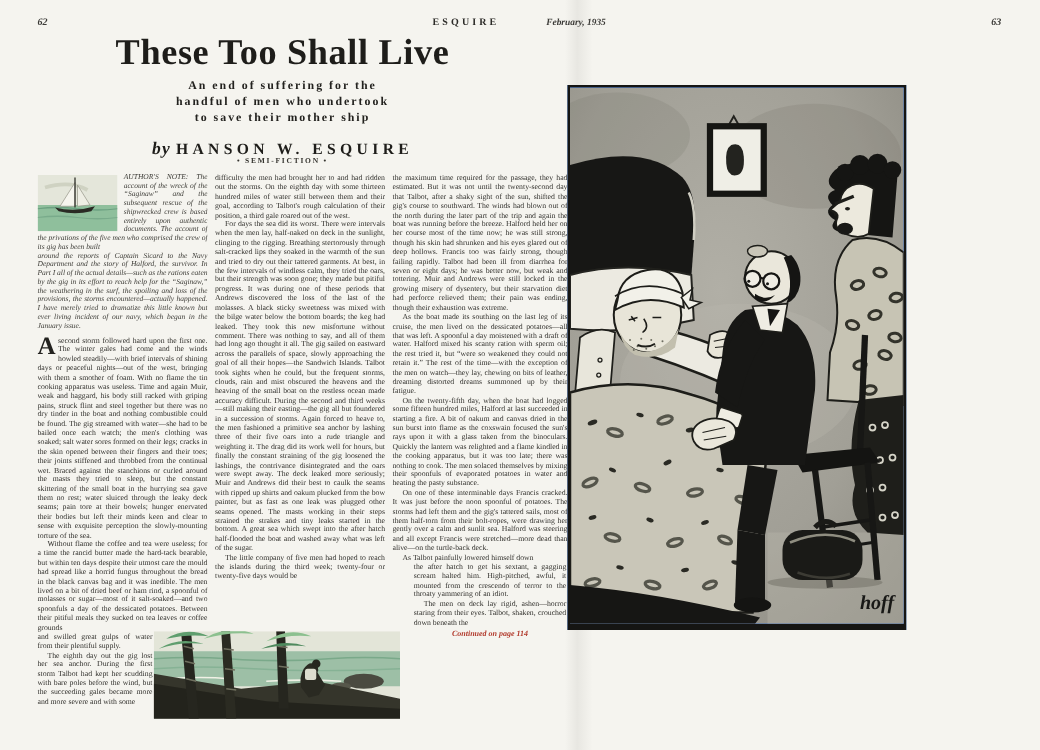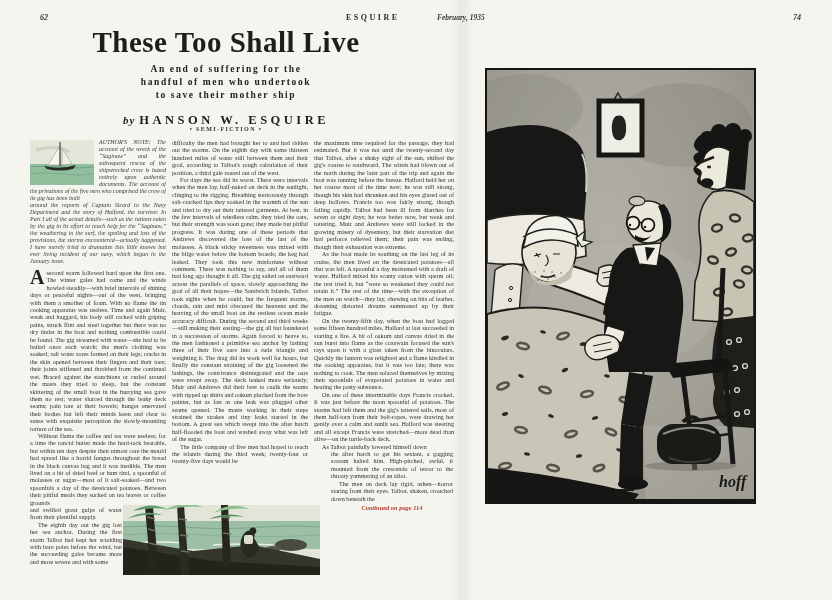--- a/index.html
+++ b/index.html
@@ -7,52 +7,52 @@
          font-family:"Liberation Serif", serif;color:#2f2e2b;}
   .abs{position:absolute;}
   
   .folio{font-size:8px;font-weight:bold;font-style:italic;color:#3a3936;}
   .mag{font-size:8px;font-weight:bold;letter-spacing:2.5px;color:#2c2b28;}
   .issue{font-size:7.5px;font-weight:bold;font-style:italic;color:#3a3936;}
   
   .title{font-size:29px;font-weight:bold;letter-spacing:.5px;color:#1e1d1a;text-align:center;}
   .sub{font-size:9.5px;font-weight:bold;letter-spacing:1.6px;line-height:13px;color:#23221f;text-align:center;}
   .byline{text-align:center;color:#1e1d1a;}
-  .byline .by{font-style:italic;font-weight:bold;font-size:11px;letter-spacing:1px;}
+  .byline .by{font-style:italic;font-weight:bold;font-size:14px;letter-spacing:1px;}
   .byline .auth{font-weight:bold;font-size:12.5px;letter-spacing:3.5px;}
   .tag{font-size:6px;font-weight:bold;letter-spacing:1.4px;text-align:center;color:#35342f;}
   
   .col{position:absolute;top:139px;overflow:hidden;}
   .body{font-size:6.2px;line-height:7.4px;text-align:justify;color:#33322e;}
   .note{font-style:italic;font-size:6px;line-height:7px;text-align:justify;color:#3c3b36;}
   .indent{text-indent:8px;}
   .dropcap{float:left;font-size:20px;line-height:16px;font-weight:bold;padding:0 2px 0 0;color:#23221f;}
   .narrow1{width:92px;}
   .narrow3{width:122px;margin-left:17px;}
   .continued{font-style:italic;font-weight:bold;font-size:6.4px;color:#b23c2e;text-align:center;margin-top:2px;}
   
   .boat{float:left;width:64px;height:45px;margin:1px 5px 2px 0;}
   .palm{position:absolute;left:123px;top:505px;width:197px;height:70px;}
-  .cartoonbox{position:absolute;left:485px;top:68px;width:267px;height:429px;
+  .cartoonbox{position:absolute;left:454px;top:68px;width:267px;height:429px;
               border:2px solid #151513;border-bottom:5px solid #151513;background:#3b82f6;}
   .caption{position:absolute;left:456px;top:516px;width:320px;text-align:center;
            font-weight:bold;font-style:italic;font-size:9.5px;color:#1d1c19;letter-spacing:.2px;}
   .gutter{position:absolute;left:452px;top:0;width:22px;height:600px;
           background:linear-gradient(90deg,rgba(0,0,0,0) 0%,rgba(60,58,52,.07) 45%,rgba(0,0,0,0) 100%);}
   svg{display:block;}
 </style>
 </head>
 <body>
 
 <div class="sheet">
 
-  <div class="abs folio" style="left:40px;top:13px;">62</div>
+  <div class="abs folio" style="left:30px;top:13px;">62</div>
   <div class="abs mag" style="left:346px;top:13px;">ESQUIRE</div>
   <div class="abs issue" style="left:437px;top:13px;">February, 1935</div>
-  <div class="abs folio" style="left:793px;top:13px;">74</div>
+  <div class="abs folio" style="left:793px;top:13px;">63</div>
 
   <div class="abs title" style="left:30px;top:26px;width:392px;">These Too Shall Live</div>
   <div class="abs" style="left:30px;top:63px;width:392px;">
     <div class="sub">An end of suffering for the</div>
     <div class="sub">handful of men who undertook</div>
     <div class="sub">to save their mother ship</div>
   </div>
   <div class="abs byline" style="left:30px;top:110px;width:392px;">
     <span class="by">by</span>
     <span class="auth">HANSON W. ESQUIRE</span>

